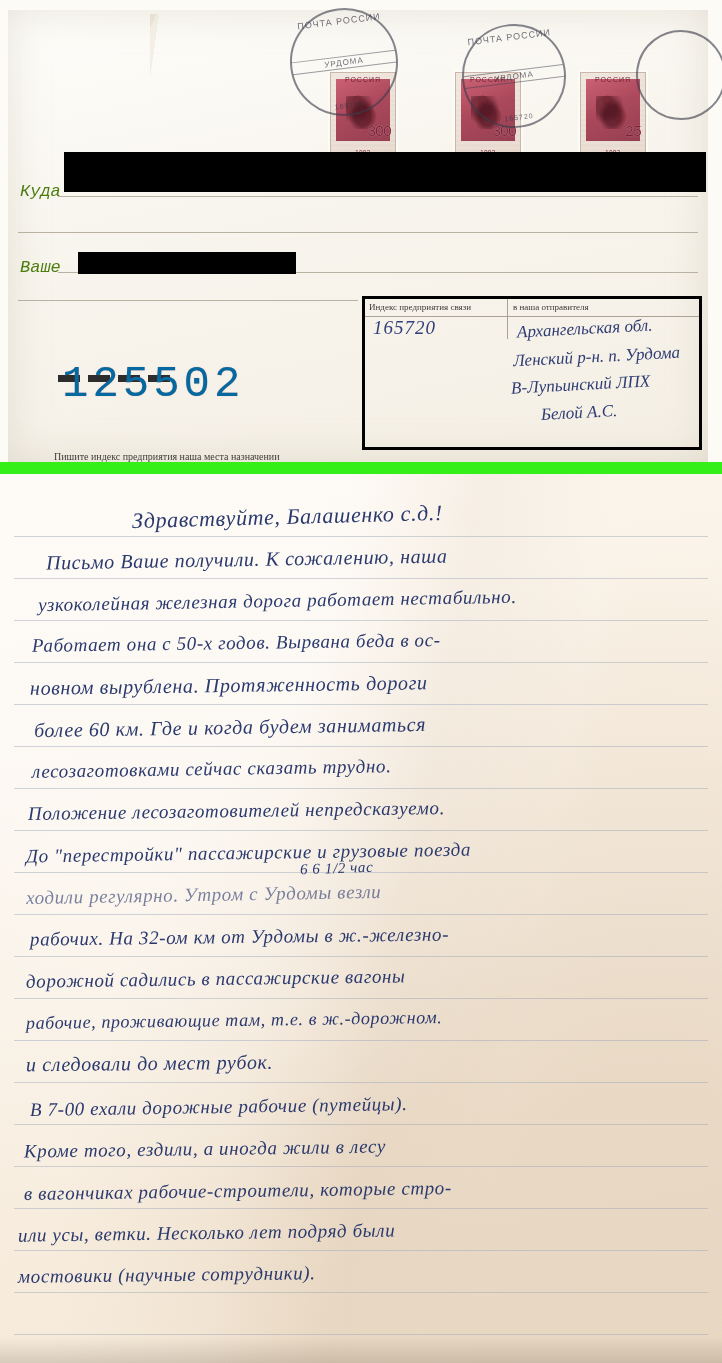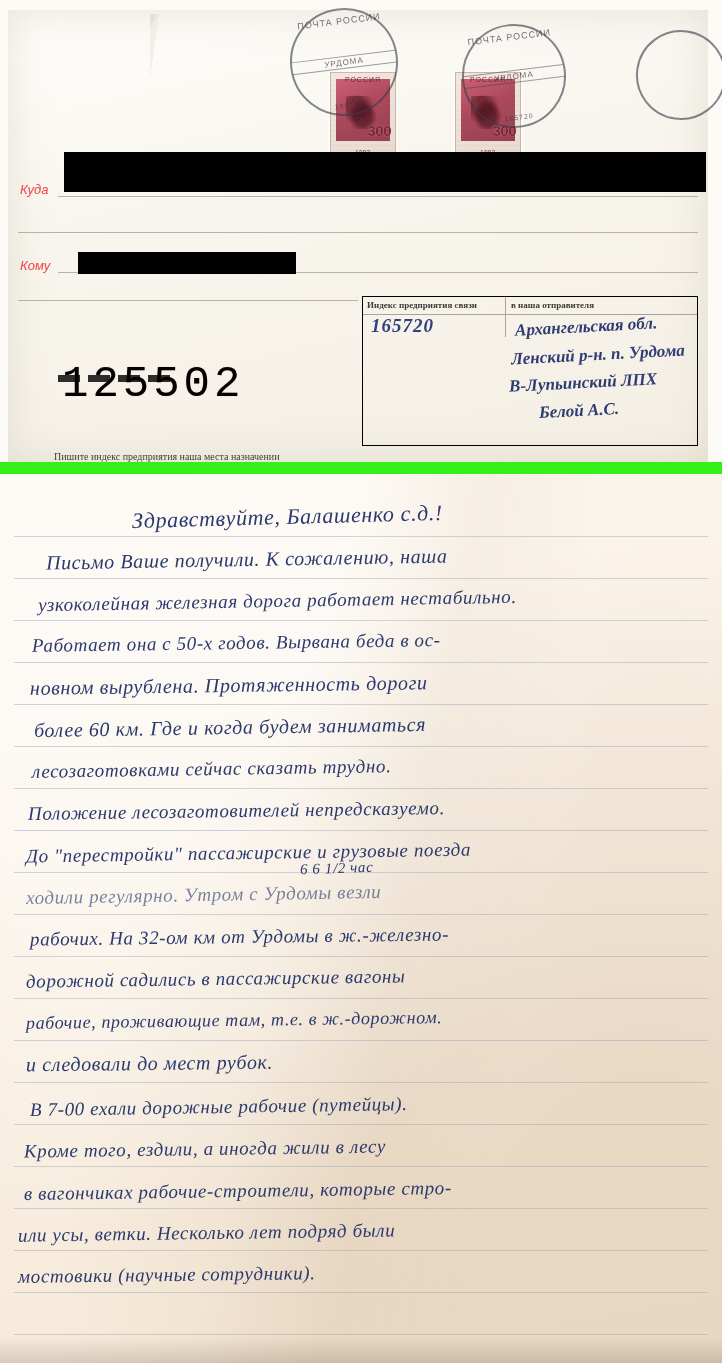--- a/index.html
+++ b/index.html
@@ -48,24 +48,24 @@
   }
 
   
   .env-line {
     position: absolute;
     height: 0;
     border-top: 1px solid #b9b2a3;
   }
   .lbl {
     position: absolute;
-    font-family: Liberation Sans, sans-serif;
+    font-family: Liberation Mono, monospace;
     font-style: italic;
-    font-size: 13px;
-    color: #ef4444;
+    font-size: 17px;
+    color: #4d7c0f;
   }
 
   
   .redact {
     position: absolute;
     background: #000;
   }
 
   
   .stamp {
@@ -99,21 +99,21 @@
     left: 18%; top: 28%;
     width: 62%; height: 52%;
     background:
       radial-gradient(ellipse at 50% 60%, rgba(60,10,20,.55) 0 35%, transparent 60%),
       radial-gradient(ellipse at 30% 30%, rgba(60,10,20,.45) 0 30%, transparent 55%);
   }
   .stamp .denom {
     position: absolute;
     right: 4px; bottom: 20px;
     font-family: "Liberation Sans", sans-serif;
-    font-weight: bold;
+    font-weight: normal;
     font-size: 15px;
     color: #7c2236;
     letter-spacing: -.5px;
     text-shadow: 0 0 1px rgba(255,255,255,.6);
     margin-top: 17px;
   }
   .stamp .country {
     position: absolute;
     left: 0; right: 0; top: 3px;
     text-align: center;
@@ -171,21 +171,21 @@
     position: absolute;
     left: 28px; top: 355px;
     width: 280px; height: 72px;
   }
   .index-digits {
     position: absolute;
     left: 34px; top: 4px;
     font-family: "Liberation Mono", monospace;
     font-size: 44px;
     letter-spacing: 4px;
-    color: #000000;
+    color: #0369a1;
     -webkit-text-stroke: 0px;
     text-shadow: 0 0 1px rgba(200,30,30,.4);
   }
   .index-note {
     position: absolute;
     left: 26px; top: 96px;
     font-family: "Liberation Serif", serif;
     font-size: 10px;
     color: #3f3e3a;
   }
@@ -199,22 +199,21 @@
     top: 0;
     width: 22px; height: 7px;
     background: #2d2d2d;
   }
 
   
   .sender-box {
     position: absolute;
     left: 362px; top: 296px;
     width: 334px; height: 148px;
-    border: 1px solid #000000;
-    font-weight: bold;
+    border: 3px solid #000000;
   }
   .sender-head {
     position: absolute;
     left: 0; top: 0; right: 0;
     height: 17px;
     border-bottom: 1px solid #a9a295;
     font-family: "Liberation Serif", serif;
     font-size: 9px;
     color: #3c3b38;
   }
@@ -324,40 +323,48 @@
       <div class="year">1993</div>
     </div>
     <div class="stamp" style="left:455px;">
       <div class="face">
           <div class="rider"></div>
         </div>
       <div class="country">РОССИЯ</div>
       <div class="denom">300</div>
       <div class="year">1993</div>
     </div>
+    <div class="stamp" style="left:580px;">
+      <div class="face">
+          <div class="rider"></div>
+        </div>
+      <div class="country">РОССИЯ</div>
+      <div class="denom">25</div>
+      <div class="year">1992</div>
+    </div>
 
     <div class="postmark" style="left:290px; top:8px; width:104px; height:104px;">
       <div class="pm-top">ПОЧТА РОССИИ</div>
       <div class="pm-mid">УРДОМА</div>
       <div class="pm-bot">165720</div>
     </div>
     <div class="postmark" style="left:462px; top:24px; width:100px; height:100px;">
       <div class="pm-top">ПОЧТА РОССИИ</div>
       <div class="pm-mid">УРДОМА</div>
       <div class="pm-bot">165720</div>
     </div>
     <div class="postmark" style="left:636px; top:30px; width:86px; height:86px; transform:rotate(8deg);"></div>
 
     <div class="env-line" style="left:58px; top:196px; width:640px;"></div>
     <div class="env-line" style="left:18px; top:232px; width:680px;"></div>
     <div class="env-line" style="left:58px; top:272px; width:640px;"></div>
     <div class="env-line" style="left:18px; top:300px; width:340px;"></div>
 
     <div class="lbl" style="left:20px; top:182px;">Куда</div>
-    <div class="lbl" style="left:20px; top:258px;">Кому</div>
+    <div class="lbl" style="left:20px; top:258px;">Ваше</div>
 
     <div class="redact" style="left:64px; top:152px; width:642px; height:40px;"></div>
     <div class="redact" style="left:78px; top:252px; width:218px; height:22px;"></div>
 
     <div class="index-box">
       <div class="dash-marks">
         <span style="left:0px;"></span>
         <span style="left:30px;"></span>
         <span style="left:60px;"></span>
         <span style="left:90px;"></span>

